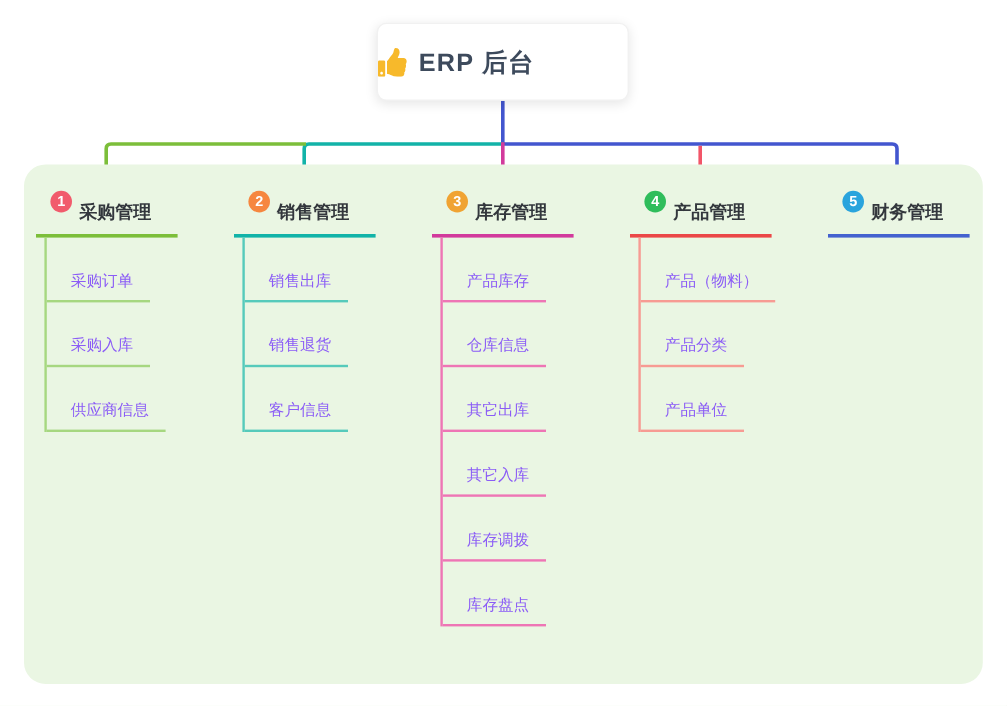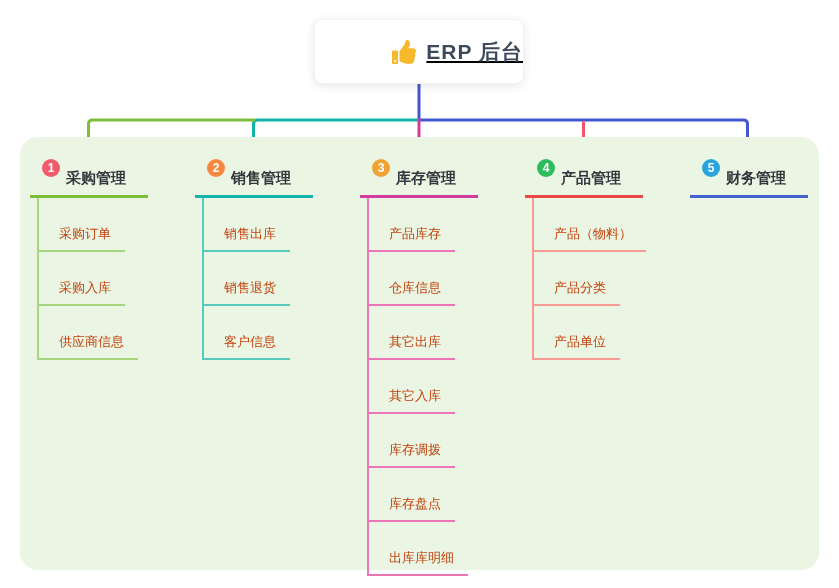--- a/index.html
+++ b/index.html
@@ -6,23 +6,22 @@
     margin:0;padding:0;width:839px;height:588px;background:#ffffff;overflow:hidden;
     font-family:"Liberation Sans","DejaVu Sans",sans-serif;
   }
   .stage{position:relative;width:839px;height:588px;}
 
   
   .root-node{
     position:absolute;left:314px;top:19px;width:210px;height:65px;
     background:#ffffff;border:1px solid #f1f1f1;border-radius:8px;
     box-shadow:0 2px 10px rgba(0,0,0,.10);
-    display:flex;align-items:center;justify-content:flex-end;gap:10px;
+    display:flex;align-items:center;justify-content:flex-start;gap:10px;
     box-sizing:border-box;
-    text-decoration:underline;
   }
   .root-node .root-title{
     font-size:21px;color:#3d4a5c;font-weight:600;letter-spacing:1px;
   }
   .root-node svg{display:block;}
 
   
   .connectors{position:absolute;left:0;top:0;width:839px;height:588px;pointer-events:none;}
   .connectors path{fill:none;stroke-width:3;stroke-linecap:butt;}
 
@@ -51,21 +50,21 @@
   }
 
   .sublist{margin-left:7px;border-left:2px solid var(--subline);}
   .leaf{
     box-sizing:border-box;height:54px;width:fit-content;
     display:flex;align-items:flex-end;
     padding:0 14px 7px 20px;
     border-bottom:2px solid var(--subline);
     white-space:nowrap;
   }
-  .leaf span{font-size:13px;color:#c2410c;}
+  .leaf span{font-size:13px;color:#8b5cf6;}
 </style>
 </head>
 <body>
 
 <div class="stage">
 
   <svg class="connectors" width="839" height="588" viewBox="0 0 839 588">
     <path d="M419 84 L419 120" stroke="#4356cf"></path>
     <path d="M419 120 L743.5 120 Q747.5 120 747.5 124 L747.5 148" stroke="#4356cf"></path>
     <path d="M253.5 148 L253.5 124 Q253.5 120 257.5 120 L420 120" stroke="#12b3a8"></path>
@@ -136,23 +135,20 @@
           </div>
         <div class="leaf">
             <span>其它入库</span>
           </div>
         <div class="leaf">
             <span>库存调拨</span>
           </div>
         <div class="leaf">
             <span>库存盘点</span>
           </div>
-        <div class="leaf">
-            <span>出库库明细</span>
-          </div>
       </div>
     </div>
 
     <div class="branch b3" style="--badge: #2fbd5b; --line: #eb4747; --subline: #f79b93;">
       <div class="branch-title">
         <span class="badge">4</span>
         <span class="branch-title-label">产品管理</span>
       </div>
       <div class="sublist">
         <div class="leaf">

